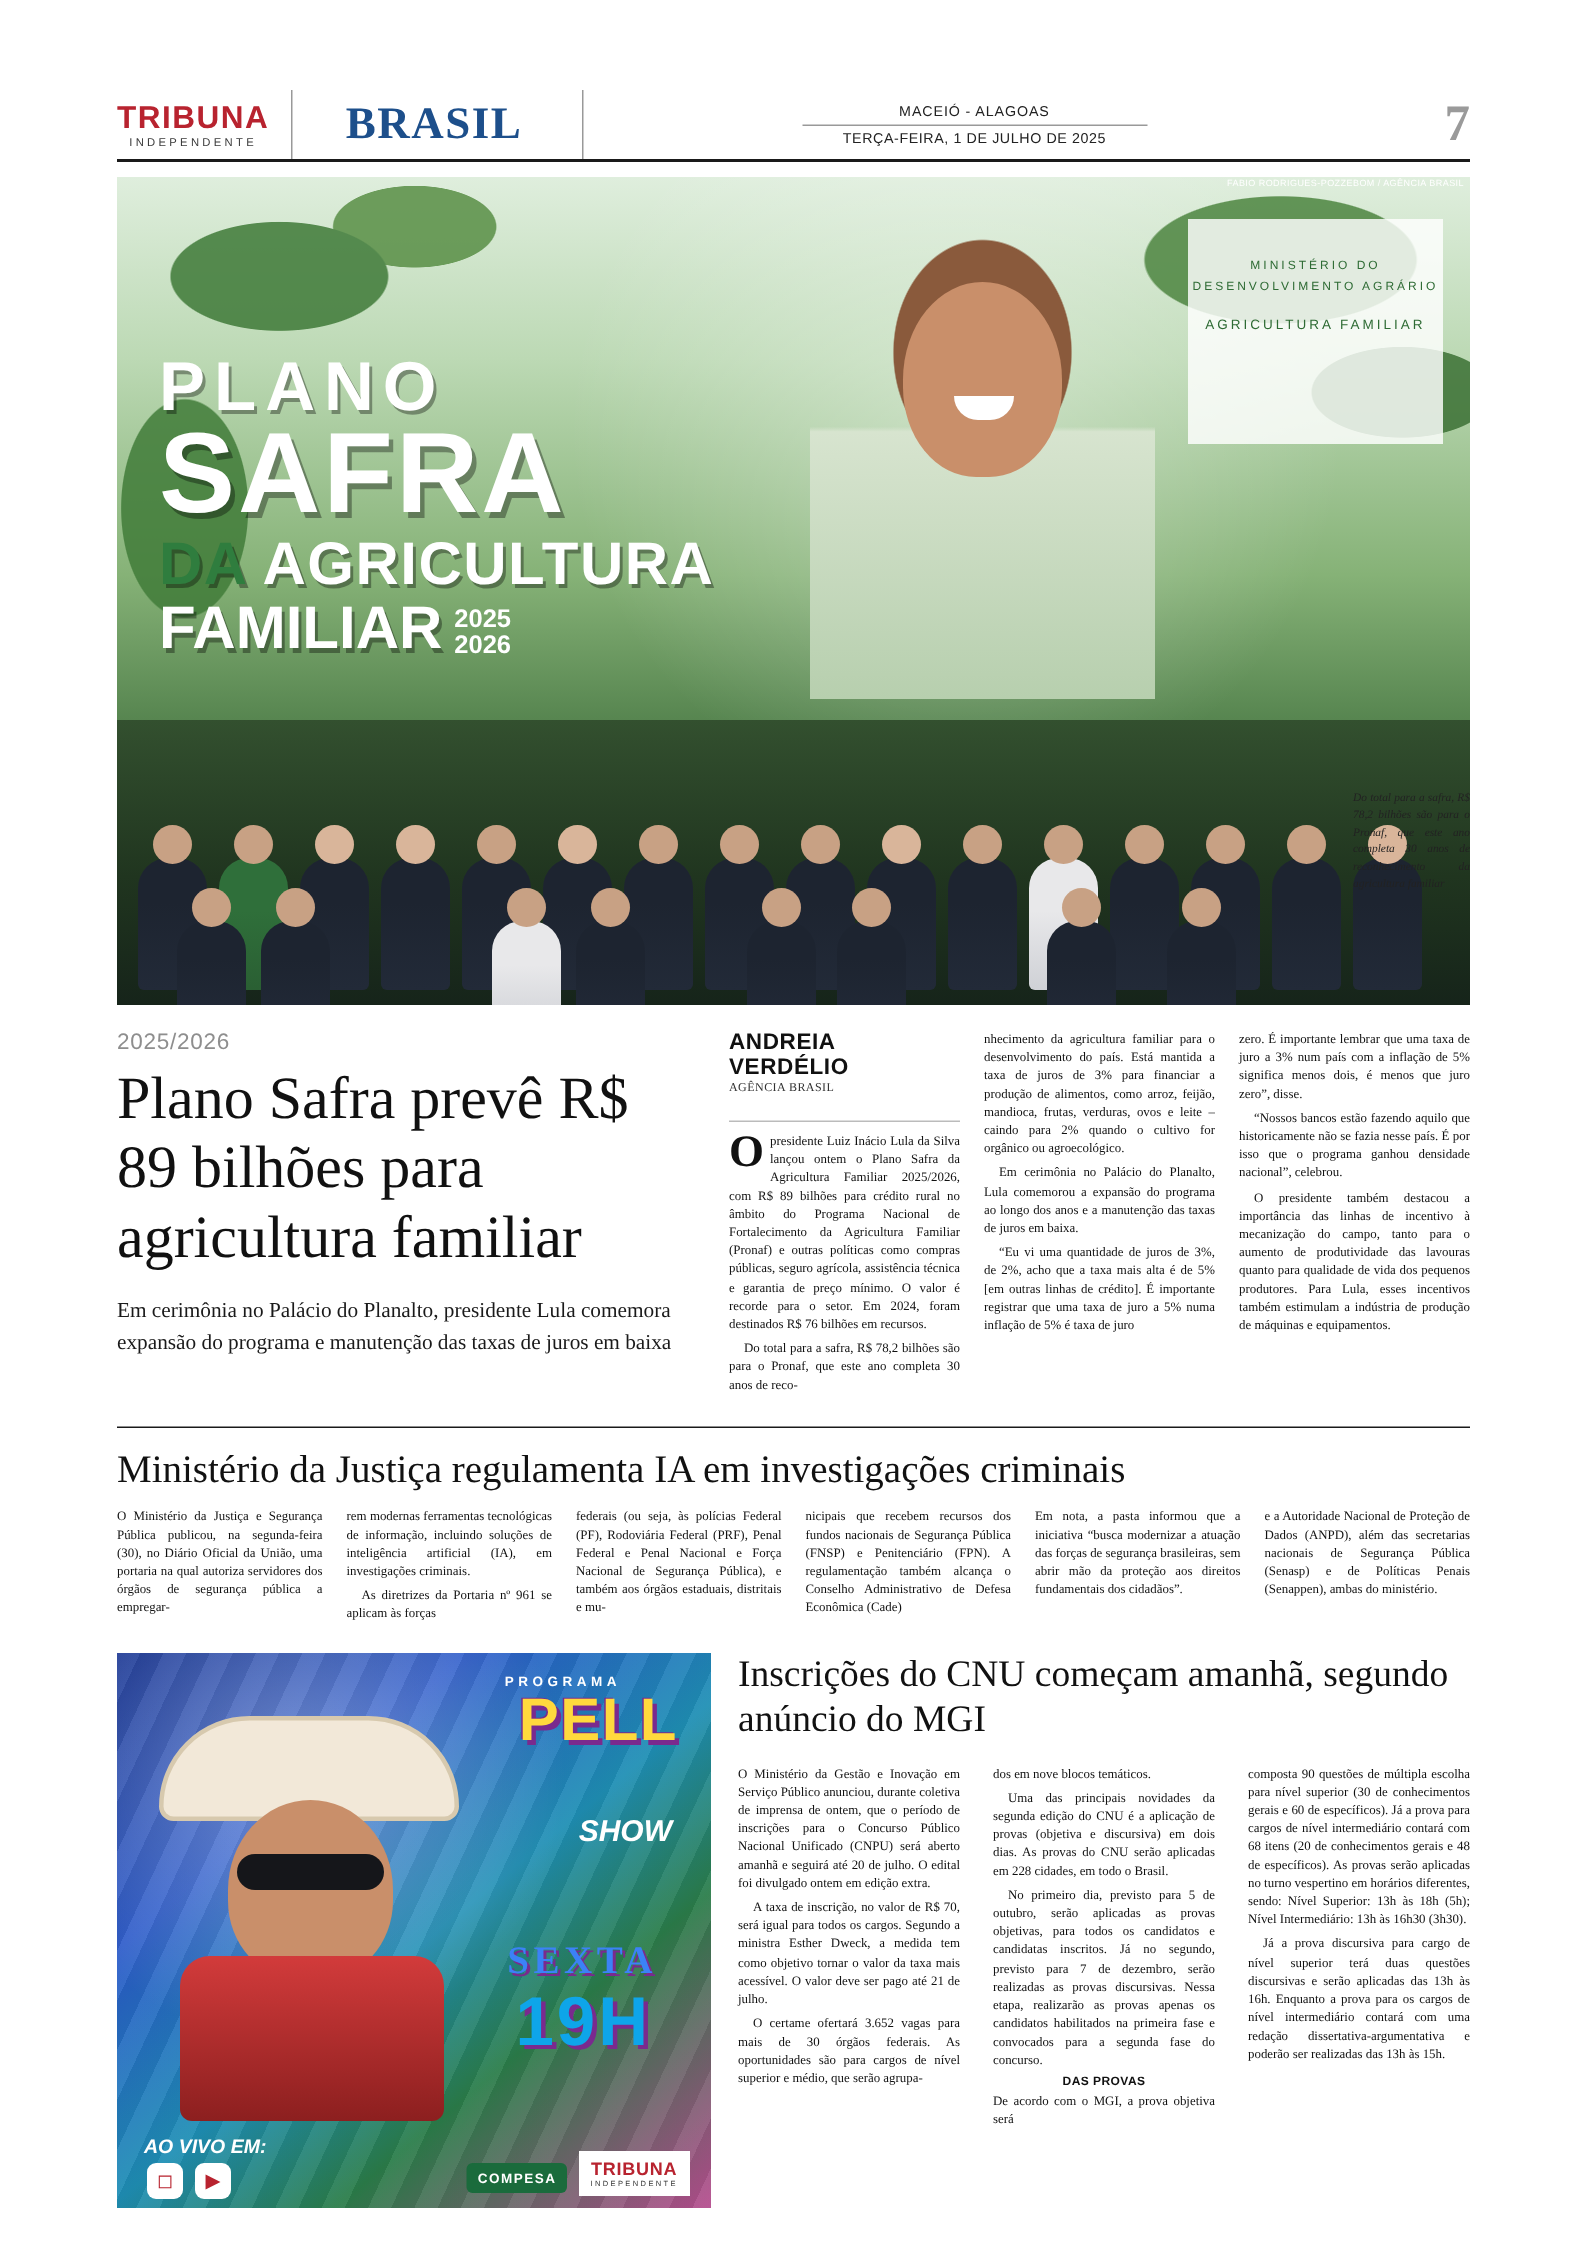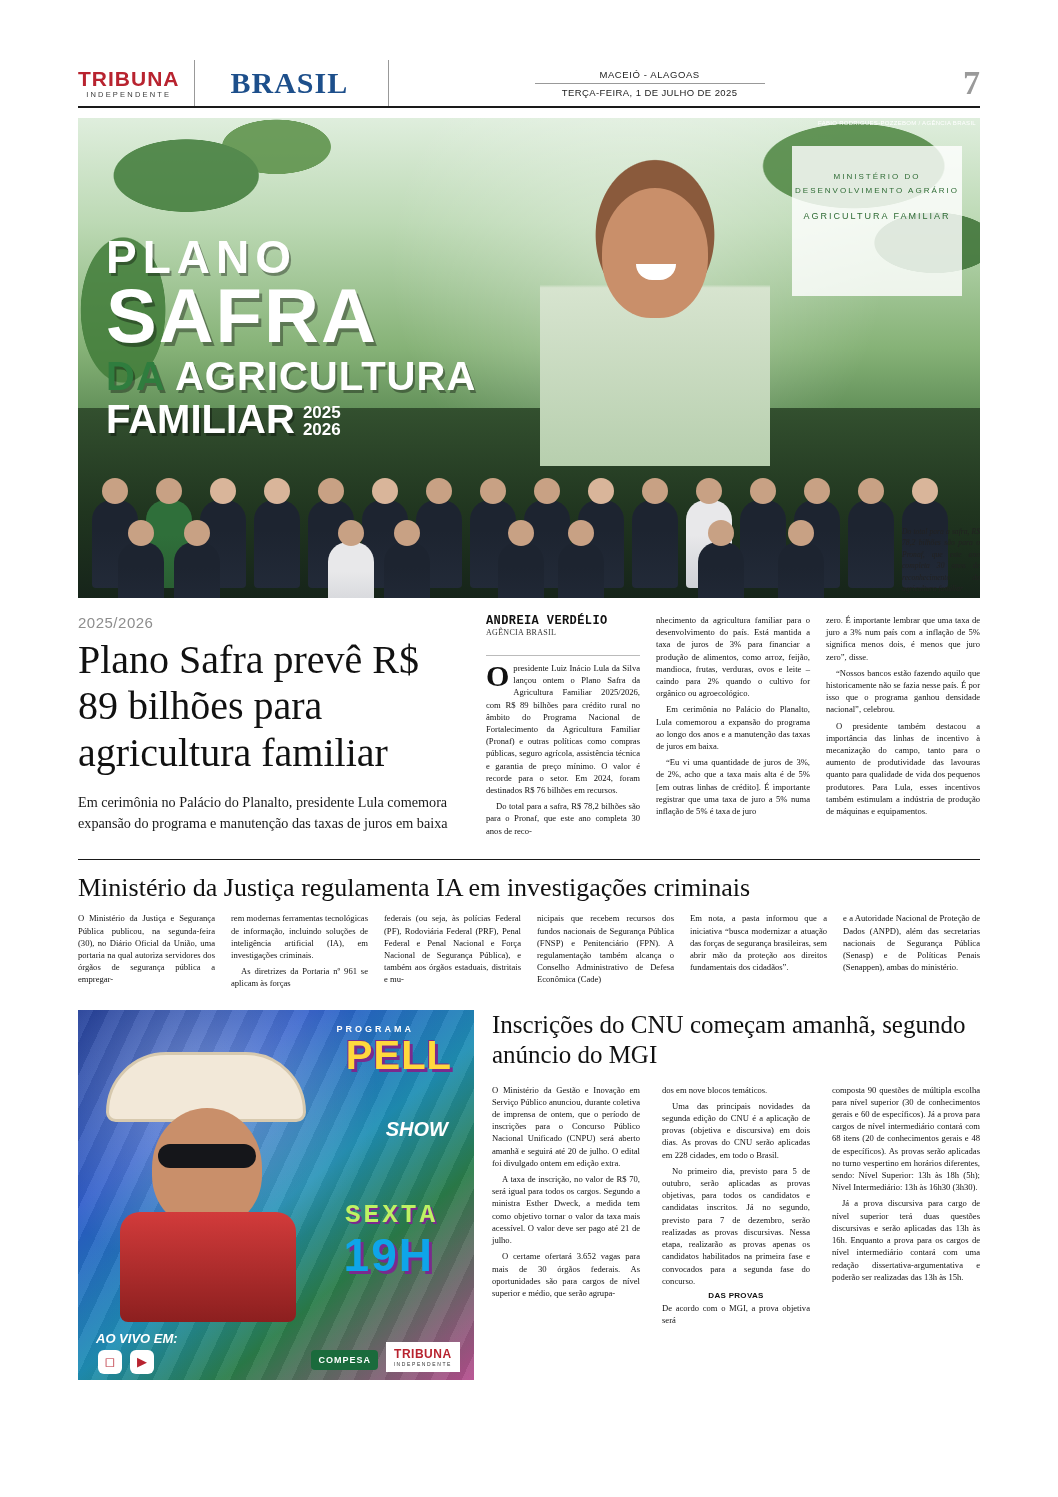--- a/index.html
+++ b/index.html
@@ -22,21 +22,21 @@
   .section-name { flex:0 0 auto; padding:0 40px 0 36px; display:flex; align-items:center; }
   .section-name span { font-family:"Liberation Serif", serif; font-weight:bold; font-size:30px; color:#1d4f8b; letter-spacing:1px; }
   .mast-mid { flex:1; display:flex; flex-direction:column; justify-content:center; align-items:center; border-left:1px solid #999; }
   .mast-city { font-family:"Liberation Sans", sans-serif; font-size:9.5px; letter-spacing:.6px; color:#222; }
   .mast-rule { width:230px; height:1px; background:#999; margin:3px 0; }
   .mast-date { font-family:"Liberation Sans", sans-serif; font-size:9.5px; letter-spacing:.4px; color:#222; }
   .page-num { width:70px; display:flex; align-items:center; justify-content:flex-end; }
   .page-num span { font-family:"Liberation Serif", serif; font-size:34px; font-weight:bold; color:#9a9a9a; }
 
   
-  .hero { position:relative; margin-top:10px; height:480px; width:902px; overflow:hidden; background:#2c4b2a; }
+  .hero { position:relative; margin-top:10px; height:552px; width:902px; overflow:hidden; background:#2c4b2a; }
   .hero-credit { position:absolute; right:4px; top:2px; font-family:"Liberation Sans", sans-serif; font-size:6px; color:#fff; letter-spacing:.3px; z-index:6; }
   .hero-bg {
     position:absolute; inset:0;
     background:
       radial-gradient(circle at 62% 30%, rgba(255,255,255,.35), rgba(255,255,255,0) 38%),
       linear-gradient(180deg,#dfeedd 0%, #bcd9b4 22%, #86b277 48%, #4b7a46 70%, #2f4f30 100%);
   }
   .hero-leaves { position:absolute; inset:0;
      background:
        radial-gradient(ellipse 120px 60px at 12% 12%, #3f7a38 0 60%, transparent 61%),
@@ -81,21 +81,21 @@
     font-style:italic; font-size:7.6px; line-height:1.5; color:#222; text-align:justify; }
 
   
   .lead { display:flex; margin-top:16px; width:902px; }
   .lead-left { width:408px; padding-right:22px; }
   .kicker { font-family:"Liberation Sans", sans-serif; font-size:15px; color:#8e8e8e; letter-spacing:.5px; margin-bottom:6px; }
   .headline { font-family:"Liberation Serif", serif; font-size:40px; line-height:1.16; font-weight:normal; color:#111; }
   .subhead { margin-top:16px; font-family:"Liberation Serif", serif; font-size:14.2px; line-height:1.45; color:#1a1a1a; }
   .lead-cols { flex:1; display:flex; gap:16px; }
   .col { flex:1; }
-  .byline { font-family:Liberation Mono, monospace; font-weight:bold; font-size:12px; letter-spacing:.4px; }
+  .byline { font-family:Liberation Sans, sans-serif; font-weight:bold; font-size:15px; letter-spacing:.4px; }
   .byline-sub { font-family:"Liberation Serif", serif; font-size:8px; letter-spacing:.3px; color:#333; border-bottom:1px solid #bbb; padding-bottom:18px; margin-bottom:6px; }
   p.body { font-family:"Liberation Serif", serif; font-size:8.6px; line-height:1.42; text-align:justify; margin:0 0 4px 0; text-indent:10px; hyphens:auto; }
   p.body.first { text-indent:0; }
   .dropcap::first-letter { float:left; font-size:30px; line-height:.82; font-weight:bold; padding:2px 4px 0 0; }
 
   .rule { width:902px; height:1px; background:#1a1a1a; margin:18px 0 0 0; }
 
   
   .story2-title { font-family:"Liberation Serif", serif; font-size:26px; line-height:1.1; margin:14px 0 10px; text-align:left; }
   .story2-cols { display:flex; gap:16px; width:902px; }
@@ -116,22 +116,22 @@
   .ad-name1, .ad-name2 { position:absolute; right:22px; font-family:"Liberation Sans", sans-serif; font-weight:bold;
      font-size:40px; letter-spacing:1px; color:#ffd93d; text-shadow:3px 3px 0 #7a2a8e, -1px -1px 0 #7a2a8e; line-height:.95; }
   .ad-name1 { top:26px; } .ad-name2 { top:64px; }
   .ad-show { position:absolute; right:26px; top:108px; font-family:"Liberation Sans", sans-serif; font-style:italic;
      font-weight:bold; font-size:20px; color:#fff; }
   .ad-person { position:absolute; left:18px; bottom:58px; width:220px; height:270px; }
   .ad-hat { position:absolute; left:10px; top:0; width:200px; height:70px; background:#f2e8d8; border-radius:100px 100px 16px 16px; border:3px solid #d7c9ae;}
   .ad-face { position:absolute; left:56px; top:56px; width:110px; height:120px; border-radius:50% 50% 44% 44%; background:#c98f6a; }
   .ad-glasses { position:absolute; left:62px; top:92px; width:98px; height:24px; background:#15161a; border-radius:12px; }
   .ad-body { position:absolute; left:24px; top:160px; width:176px; height:110px; background:linear-gradient(180deg,#d23b3b,#8c1f1f); border-radius:20px 20px 8px 8px; }
-  .ad-sexta { position:absolute; right:36px; top:190px; font-family:Liberation Mono, monospace; font-weight:bold;
-     font-size:26px; letter-spacing:3px; color:#bef264; text-shadow:2px 2px 0 #7a2a8e; }
+  .ad-sexta { position:absolute; right:36px; top:190px; font-family:Liberation Serif, serif; font-weight:bold;
+     font-size:26px; letter-spacing:3px; color:#3b82f6; text-shadow:2px 2px 0 #7a2a8e; }
   .ad-hour { position:absolute; right:40px; top:218px; font-family:"Liberation Sans", sans-serif; font-weight:bold;
      font-size:46px; letter-spacing:2px; color:#0ea5e9; text-shadow:3px 3px 0 #7a2a8e; }
   .ad-live { position:absolute; left:18px; bottom:34px; font-family:"Liberation Sans", sans-serif; font-style:italic;
      font-weight:bold; font-size:13px; color:#fff; }
   .ad-icons { position:absolute; left:20px; bottom:6px; display:flex; gap:8px; }
   .ad-icons span { width:24px; height:24px; border-radius:6px; background:#fff; display:flex; align-items:center; justify-content:center;
      font-size:13px; color:#b8232f; font-family:"Liberation Sans", sans-serif; }
   .ad-logo1 { position:absolute; right:96px; bottom:10px; font-family:"Liberation Sans", sans-serif; font-weight:bold; font-size:9px; color:#fff; background:#1a6b3c; padding:5px 7px; border-radius:4px; letter-spacing:1px; }
   .ad-logo2 { position:absolute; right:14px; bottom:8px; background:#fff; padding:5px 8px; text-align:center; }
   .ad-logo2 .t { font-family:"Liberation Sans", sans-serif; font-weight:bold; font-size:12px; color:#b8232f; letter-spacing:.5px; }

